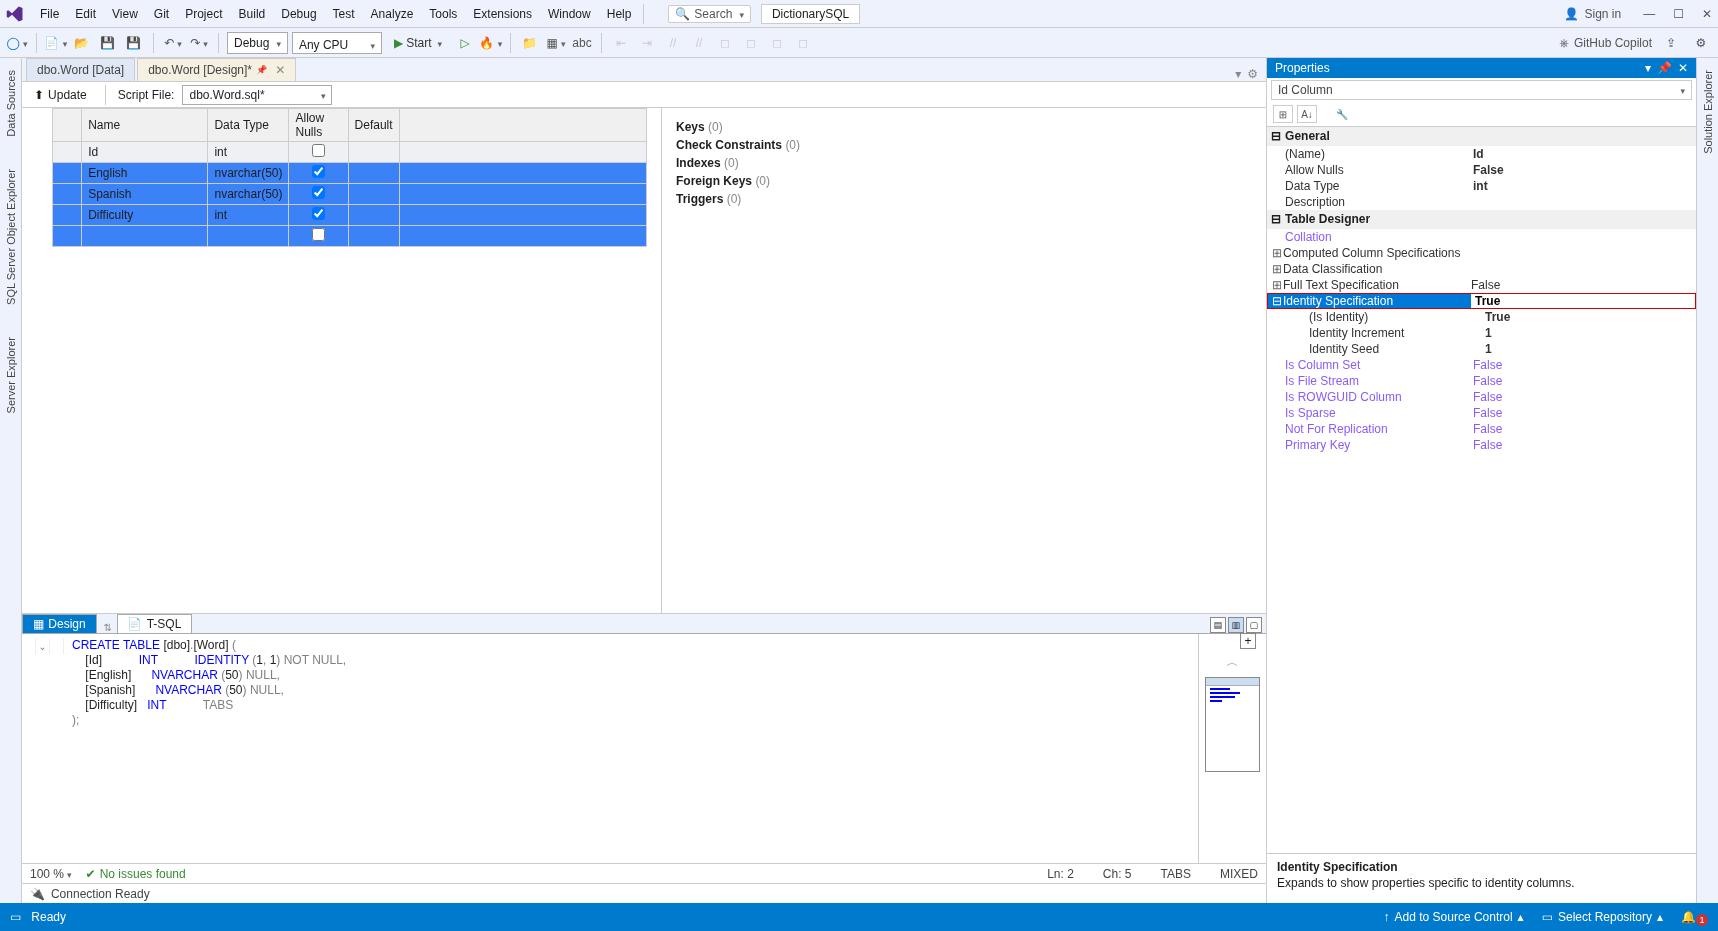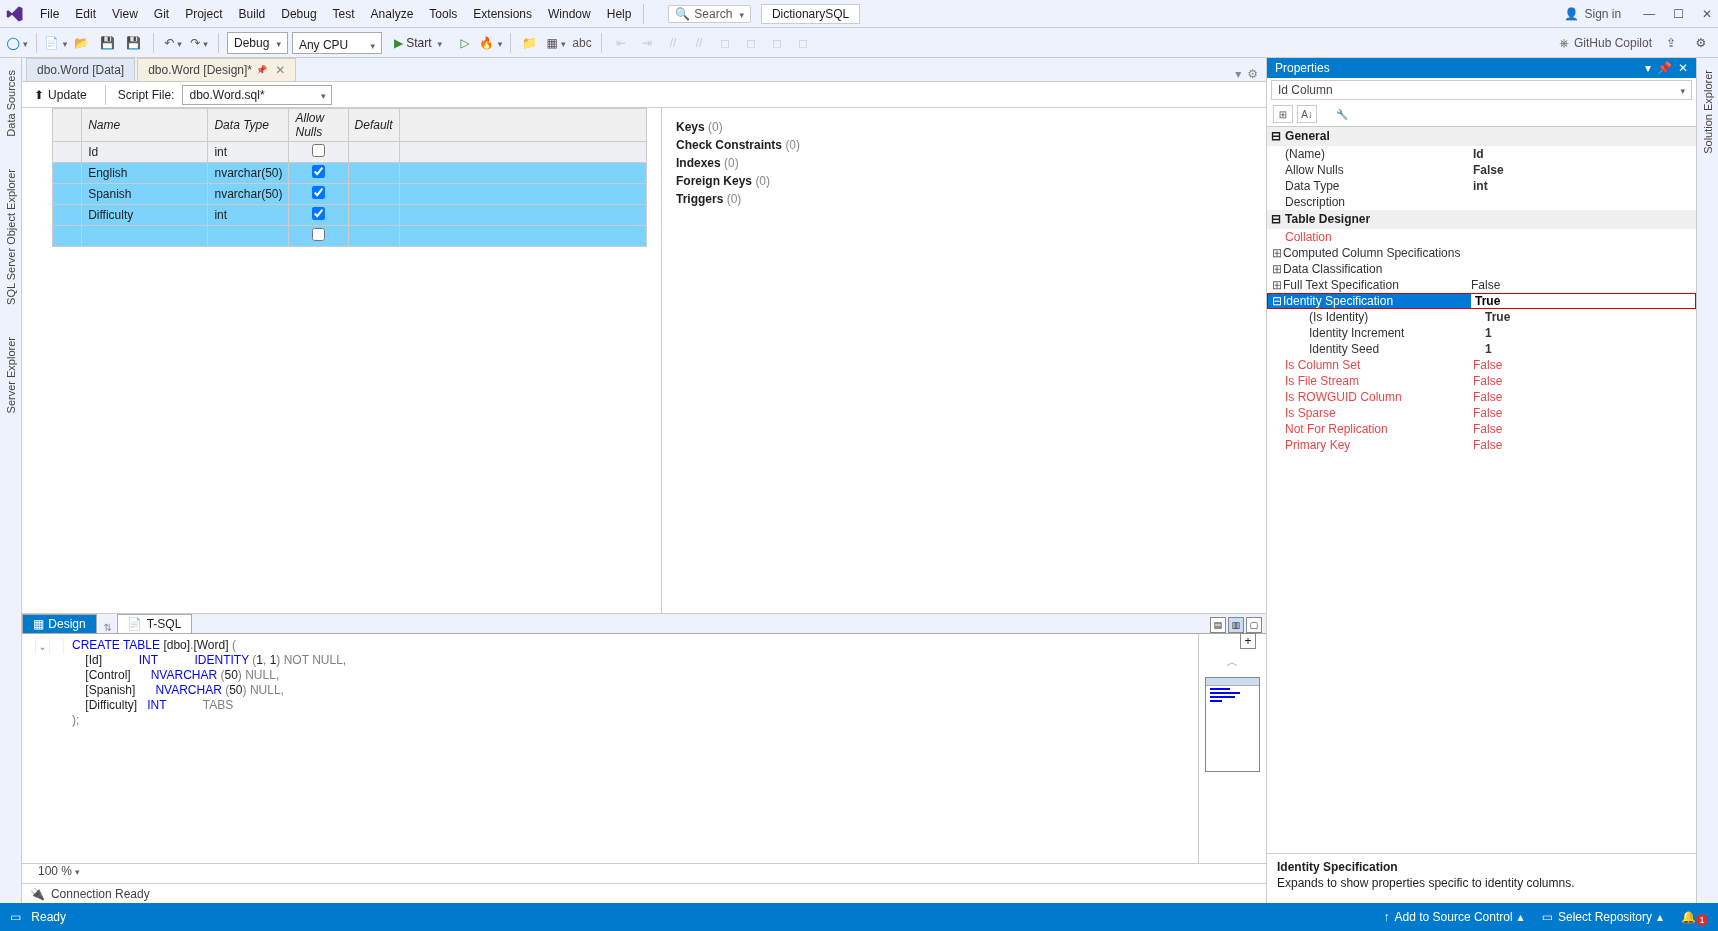--- a/index.html
+++ b/index.html
@@ -49,22 +49,22 @@
 .upd-btn { display: flex; align-items: center; gap: 4px; padding: 2px 6px; }
 .script-combo { border: 1px solid #aaa; background: #fff; padding: 1px 6px; min-width: 150px; height: 20px; display: flex; align-items: center; justify-content: space-between; }
 
 
 .designer { flex: 1; display: flex; }
 .des-left { flex: 0 0 640px; border-right: 1px solid #ccc; }
 .des-right { flex: 1; padding: 6px 14px; }
 
 
 .cols-table { border-collapse: collapse; width: 595px; margin-left: 30px; }
-.cols-table th, .cols-table td { border: 1px solid #ccc; padding: 2px 6px; text-align: left; height: 20px; background: #7dd3fc; font-weight: normal;}
-.cols-table th { background: #f0f0f0; font-style: italic; }
+.cols-table th, .cols-table td { border: 1px solid #ccc; padding: 2px 6px; text-align: left; height: 20px; background: #3b82f6; font-weight: normal;}
+.cols-table th { background: #f0f0f0; }
 .rowsel { width: 30px; background: #f0f0f0; border: 1px solid #ccc; }
 .row-highlight td { background: #eef0f3; }
 .chk { text-align: center !important; }
 
 
 .ovlist { padding: 4px 0; }
 .ovlist div { padding: 2px 0; }
 .ovlist b { font-weight: bold; }
 .ovlist .cnt { color: #888; }
 
@@ -82,41 +82,41 @@
 .gutter-col { width: 14px; border-right: 1px solid #eee; }
 .gutter-fold { display: flex; align-items: center; justify-content: center; color: #888; font-size: 10px; padding-top: 1px;}
 .sql-line { white-space: pre; }
 .k-blue { color: #0000ff; }
 .k-gray { color: #808080; }
 .sql-preview { width: 68px; border-left: 1px solid #ccc; background: #fff; position: relative;}
 .sql-preview .mini { border: 1px solid #888; margin: 6px; height: 95px; position: relative; }
 .sql-preview .mini .topbar { height: 8px; background: #cde; border-bottom: 1px solid #aac;}
 .mini-line { height: 2px; background: #0000ff; margin: 2px 4px; width: 20px;}
 .sql-plus { position: absolute; right: 10px; top: -1px; width: 16px; height: 16px; border: 1px solid #888; background: #fff; display: flex; align-items: center; justify-content: center; }
-.sql-status { height: 20px; border-top: 1px solid #ccc; display: flex; padding: 0 16px; gap: 14px; font-size: 11px; color: #444; flex-direction: column;}
+.sql-status { height: 20px; border-top: 1px solid #ccc; display: flex; align-items: center; padding: 0 8px; gap: 14px; font-size: 11px; color: #444;}
 .sql-status .ok { color: #388a34; display: flex; align-items: center; gap: 4px;}
 .sql-status-right { margin-left: auto; display: flex; gap: 29px; }
 
 
 .connbar { height: 20px; border-top: 1px solid #ccc; display: flex; align-items: center; padding: 0 8px; gap: 6px; font-size: 11px; color: #444; background: #fff;}
 
 
 .proppanel { width: 430px; border-left: 1px solid #ccc; display: flex; flex-direction: column; background: #fff;}
 .prop-title { background: #007acc; color: #fff; padding: 3px 8px; display: flex; align-items: center; justify-content: space-between; font-size: 12px;}
 .prop-title .ctrls { display: flex; gap: 6px; font-size: 11px;}
 .prop-subject { border: 1px solid #ccc; margin: 2px 4px; padding: 2px 6px; display: flex; justify-content: space-between; color: #444;}
 .prop-toolbar { padding: 3px 6px; display: flex; gap: 4px; border-bottom: 1px solid #ccc;}
 .prop-tool { width: 20px; height: 18px; border: 1px solid #ccc; display: flex; align-items: center; justify-content: center; font-size: 10px; color: #555;}
 .prop-grid { flex: 1; overflow: auto; }
 .prop-cat { background: #f0f0f0; padding: 2px 4px; font-weight: bold; display: flex; align-items: center; gap: 4px; border-bottom: 1px solid #eee;}
 .prop-row { display: flex; padding: 1px 0 1px 18px; border-bottom: 0px solid #f8f8f8; align-items: center;}
 .prop-row.subsub { padding-left: 42px; }
 .prop-name { flex: 0 0 188px; color: #333; }
 .prop-val { flex: 1; color: #333; }
-.prop-row.dim .prop-name, .prop-row.dim .prop-val { color: #ef4444; }
+.prop-row.dim .prop-name, .prop-row.dim .prop-val { color: #8b5cf6; }
 .prop-row.bold .prop-val { font-weight: bold; }
 .prop-row.selected { background: #0078d7; color: #fff; outline: 1.5px solid #c00; outline-offset: -1px;}
 .prop-row.selected .prop-name { color: #fff; }
 .prop-row .expander { width: 12px; text-align: center; color: #666; margin-left: -14px; }
 .prop-row.selected .expander { color: #fff; }
 .prop-desc { border-top: 1px solid #ccc; padding: 6px 10px; min-height: 50px;}
 .prop-desc-title { font-weight: bold; margin-bottom: 2px; }
 
 
 .statusbar { position: absolute; bottom: 0; left: 0; right: 0; height: 28px; background: #007acc; color: #fff; display: flex; align-items: center; padding: 0 10px; gap: 10px; }
@@ -338,21 +338,21 @@
       </div>
       <div class="sql-split">
         <div class="sql-editor">
           <div class="gutter">
               <div class="gutter-col"></div>
               <div class="gutter-col gutter-fold">⌄</div>
               <div class="gutter-col"></div>
             </div>
 <div class="sql-line"><span class="k-blue">CREATE</span><span class="k-blue"> TABLE </span><span>[dbo]</span><span class="k-gray">.</span><span>[Word]</span><span class="k-gray"> (</span></div>
 <div class="sql-line"><span>    [Id]           </span><span class="k-blue">INT</span><span>           </span><span class="k-blue">IDENTITY</span><span class="k-gray"> (</span><span>1</span><span class="k-gray">, </span><span>1</span><span class="k-gray">) </span><span class="k-gray">NOT</span><span class="k-gray"> NULL,</span></div>
-<div class="sql-line"><span>    [Control]      </span><span class="k-blue">NVARCHAR</span><span class="k-gray"> (</span><span>50</span><span class="k-gray">) </span><span class="k-gray">NULL,</span></div>
+<div class="sql-line"><span>    [English]      </span><span class="k-blue">NVARCHAR</span><span class="k-gray"> (</span><span>50</span><span class="k-gray">) </span><span class="k-gray">NULL,</span></div>
 <div class="sql-line"><span>    [Spanish]      </span><span class="k-blue">NVARCHAR</span><span class="k-gray"> (</span><span>50</span><span class="k-gray">) </span><span class="k-gray">NULL,</span></div>
 <div class="sql-line"><span>    [Difficulty]   </span><span class="k-blue">INT</span><span>           </span><span class="k-gray">TABS</span></div>
 <div class="sql-line"><span class="k-gray">);</span></div>
         </div>
         <div class="sql-preview">
           <div class="sql-plus">+</div>
           <div style="text-align:center;color:#888;margin-top:20px;">︿</div>
           <div class="mini">
               <div class="topbar"></div>
               <div class="mini-line"></div>

